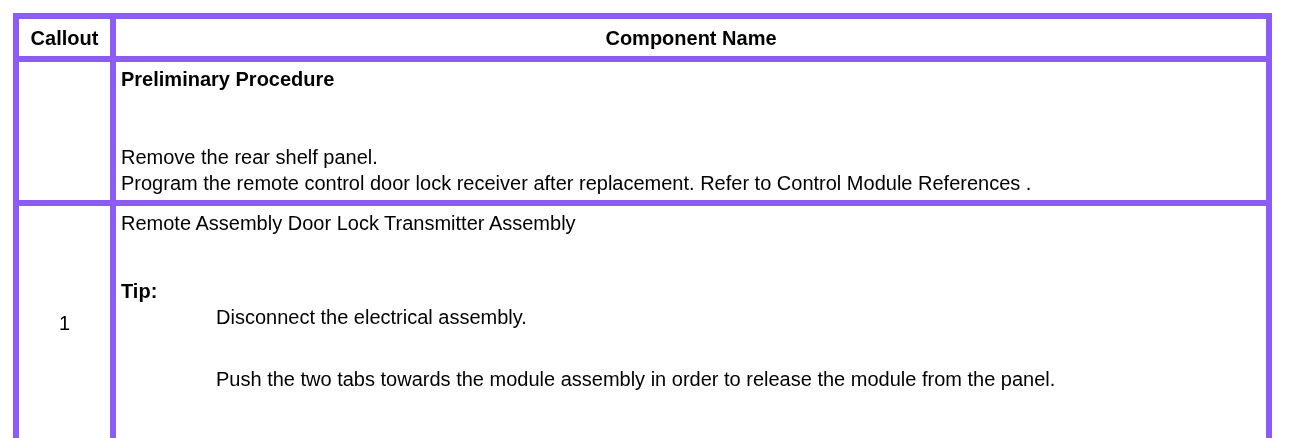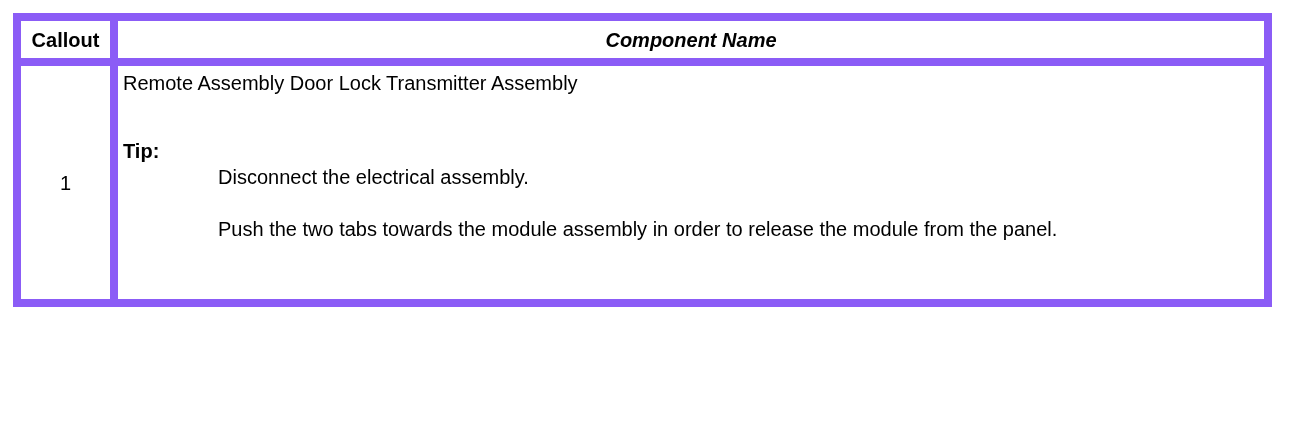--- a/index.html
+++ b/index.html
@@ -20,72 +20,80 @@
     position: absolute;
     left: 13px;
     top: 13px;
     width: 1259px;
     border-collapse: collapse;
     table-layout: fixed;
     border: 6px solid #000000;
   }
   table.callout-table th,
   table.callout-table td {
-    border: 8px solid #8b5cf6;
+    border: 6px solid #8b5cf6;
     padding: 4px 5px;
     font-size: 20px;
     line-height: 26px;
   }
   th.callout-col-header {
     width: 89px;
     font-weight: bold;
     text-align: center;
     height: 29px;
     padding: 0 2px;
   }
   th.component-col-header {
     font-weight: bold;
     text-align: center;
     height: 29px;
     padding: 0 2px;
-    font-style: italic;
   }
   td.callout-cell {
     text-align: center;
     vertical-align: middle;
   }
   td.component-cell {
     vertical-align: top;
     text-align: left;
   }
   tr.row-preliminary td { height: 130px; }
   tr.row-item td { height: 225px; }
 
   .bold { font-weight: bold; }
   .gap-2line { height: 52px; }
   .gap-1line { height: 26px; }
   .gap-pre-tip { height: 42px; }
   .indent { padding-left: 95px; }
-  .push-line { }
+  .push-line { margin-top: 10px; }
 </style>
 </head>
 <body>
 
 <table class="callout-table">
   <colgroup>
     <col style="width:97px">
     <col>
   </colgroup>
   <thead>
     <tr>
       <th class="callout-col-header">Callout</th>
       <th class="component-col-header">Component Name</th>
     </tr>
   </thead>
   <tbody>
+    <tr class="row-preliminary">
+      <td class="callout-cell"></td>
+      <td class="component-cell">
+        <div class="bold">Preliminary Procedure</div>
+        <div class="gap-2line"></div>
+        <div>Remove the rear shelf panel.</div>
+        <div>Program the remote control door lock receiver after replacement. Refer to Control Module References .</div>
+      </td>
+    </tr>
     <tr class="row-item">
       <td class="callout-cell">1</td>
       <td class="component-cell">
         <div>Remote Assembly Door Lock Transmitter Assembly</div>
         <div class="gap-pre-tip"></div>
         <div class="bold">Tip:</div>
         <div class="indent">Disconnect the electrical assembly.</div>
         <div class="gap-1line"></div>
         <div class="indent push-line">Push the two tabs towards the module assembly in order to release the module from the panel.</div>
       </td>

